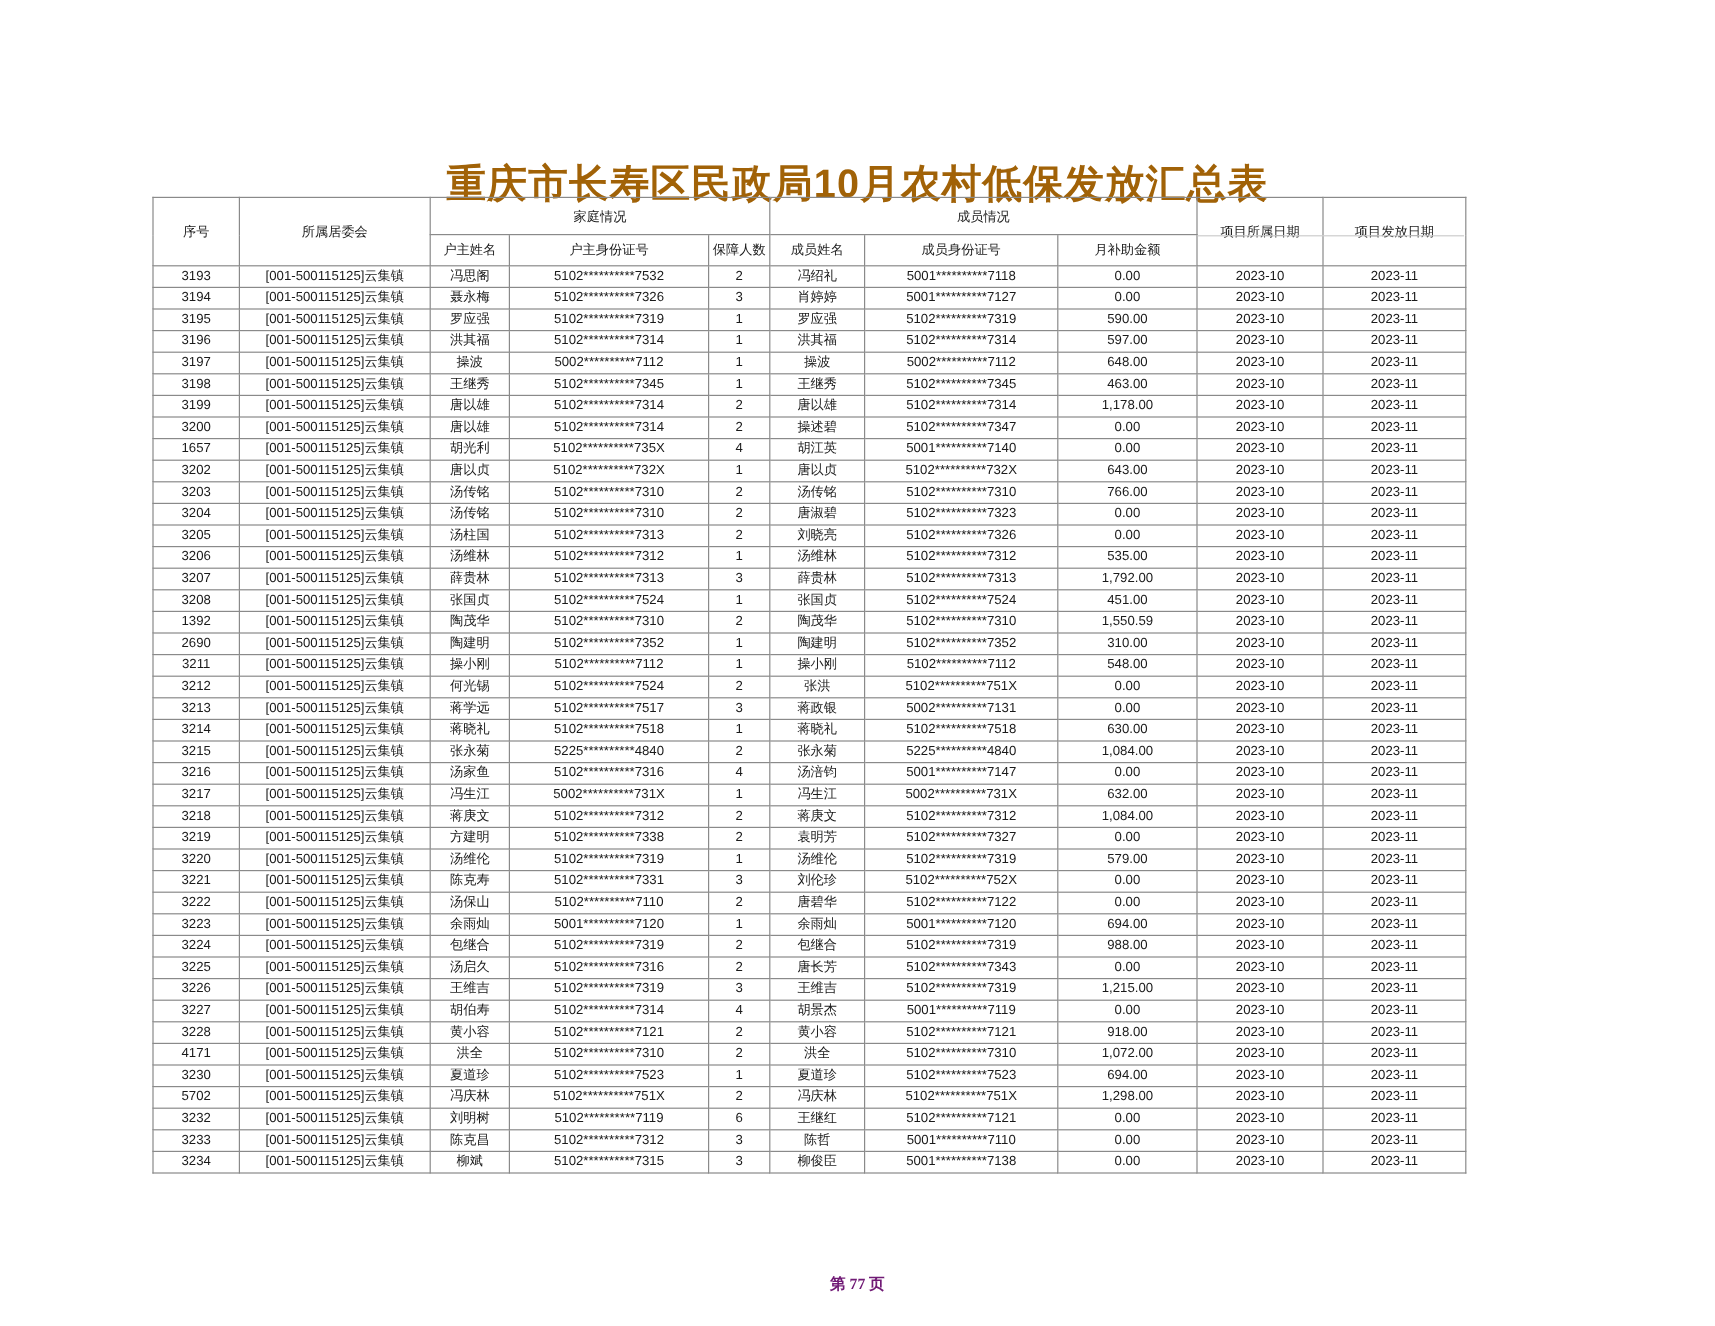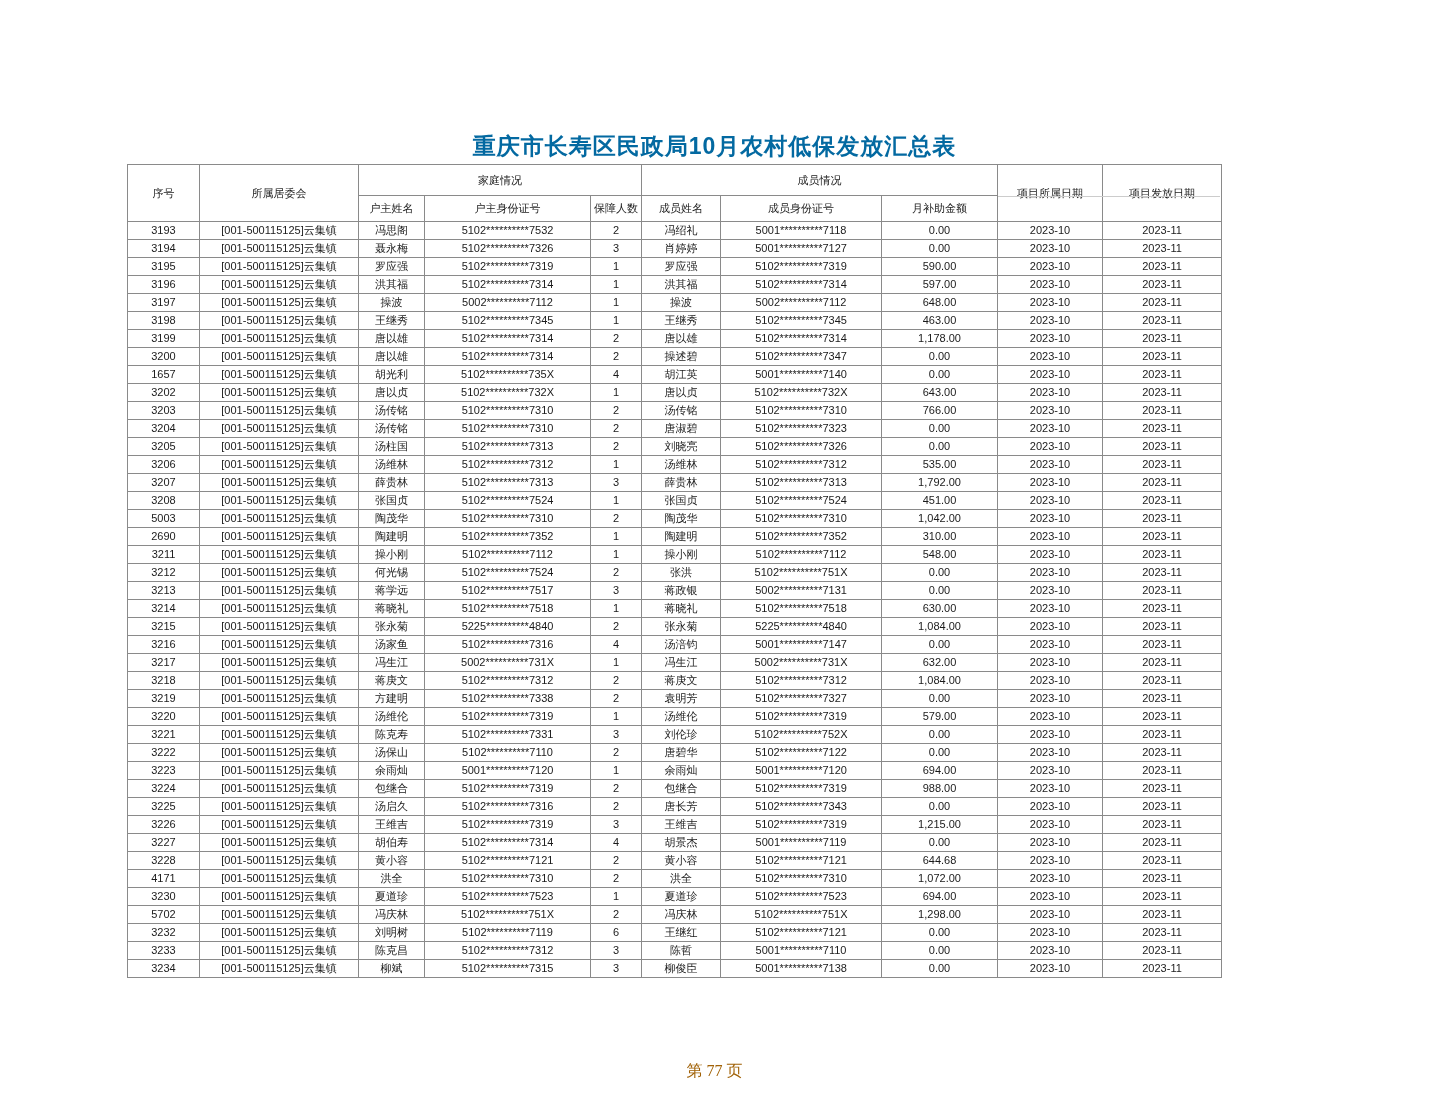--- a/index.html
+++ b/index.html
@@ -14,24 +14,24 @@
     font-family: "Liberation Sans", sans-serif;
     color: #1a1a1a;
     overflow: hidden;
   }
   .doc-title {
     position: absolute;
     top: 131px;
     left: 0;
     width: 1429px;
     text-align: center;
-    font-size: 23px;
+    font-size: 33px;
     font-weight: bold;
     letter-spacing: 1px;
-    color: #0369a1;
+    color: #a16207;
   }
   .table-wrap {
     position: absolute;
     left: 127px;
     top: 164px;
     width: 1094px;
   }
   table.summary {
     border-collapse: collapse;
     table-layout: fixed;
@@ -62,23 +62,24 @@
     height: 1px;
     background: #cccccc;
     pointer-events: none;
   }
   .page-footer {
     position: absolute;
     top: 1061px;
     left: 0;
     width: 1429px;
     text-align: center;
-    font-size: 16px;
+    font-size: 13px;
     font-family: "Liberation Serif", serif;
-    color: #a16207;
+    color: #701a75;
+    font-weight: bold;
   }
 </style>
 </head>
 <body>
 
 <div class="doc-title">重庆市长寿区民政局10月农村低保发放汇总表</div>
 
 <div class="table-wrap">
   <table class="summary">
     <colgroup>
@@ -298,28 +299,28 @@
           <td>张国贞</td>
           <td>5102**********7524</td>
           <td>1</td>
           <td>张国贞</td>
           <td>5102**********7524</td>
           <td>451.00</td>
           <td>2023-10</td>
           <td>2023-11</td>
         </tr>
         <tr>
-          <td>5003</td>
+          <td>1392</td>
           <td>[001-500115125]云集镇</td>
           <td>陶茂华</td>
           <td>5102**********7310</td>
           <td>2</td>
           <td>陶茂华</td>
           <td>5102**********7310</td>
-          <td>1,042.00</td>
+          <td>1,550.59</td>
           <td>2023-10</td>
           <td>2023-11</td>
         </tr>
         <tr>
           <td>2690</td>
           <td>[001-500115125]云集镇</td>
           <td>陶建明</td>
           <td>5102**********7352</td>
           <td>1</td>
           <td>陶建明</td>
@@ -533,21 +534,21 @@
           <td>2023-11</td>
         </tr>
         <tr>
           <td>3228</td>
           <td>[001-500115125]云集镇</td>
           <td>黄小容</td>
           <td>5102**********7121</td>
           <td>2</td>
           <td>黄小容</td>
           <td>5102**********7121</td>
-          <td>644.68</td>
+          <td>918.00</td>
           <td>2023-10</td>
           <td>2023-11</td>
         </tr>
         <tr>
           <td>4171</td>
           <td>[001-500115125]云集镇</td>
           <td>洪全</td>
           <td>5102**********7310</td>
           <td>2</td>
           <td>洪全</td>

